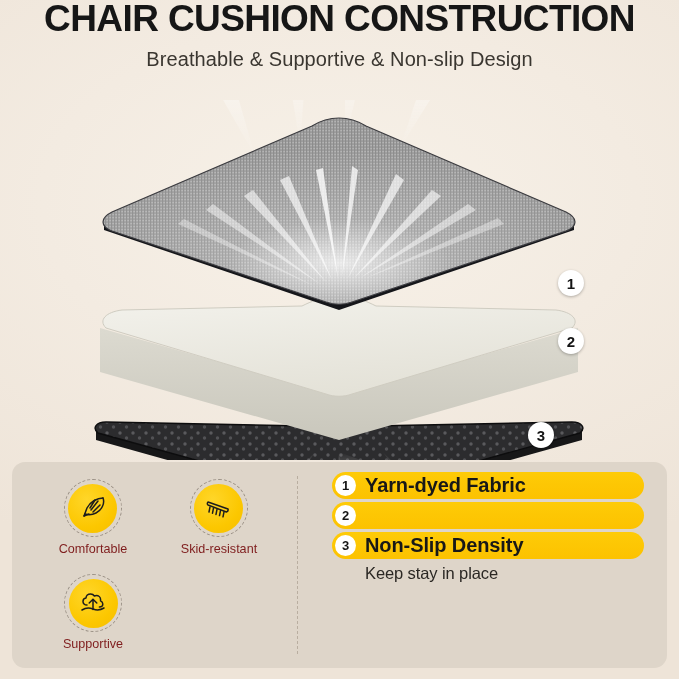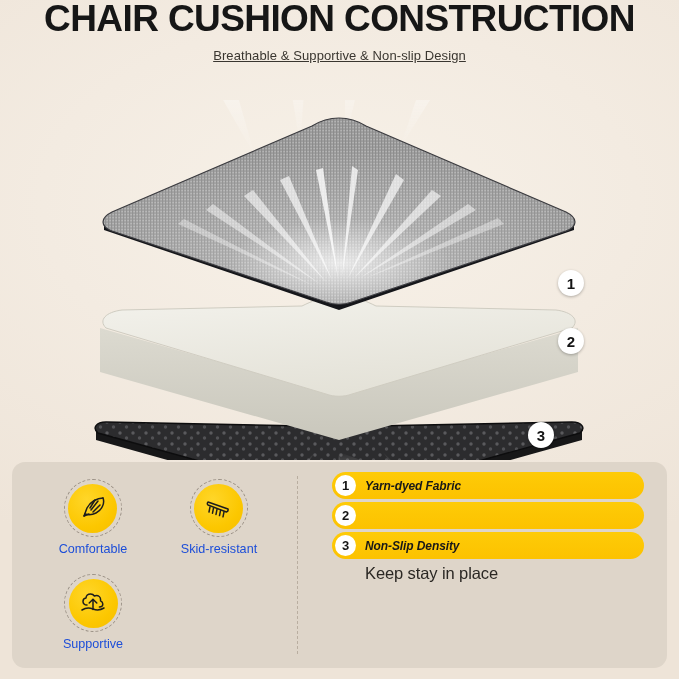--- a/index.html
+++ b/index.html
@@ -32,25 +32,24 @@
   .title {
     font-size: 37px;
     font-weight: bold;
     letter-spacing: -0.6px;
     color: #161616;
     line-height: 1.05;
     white-space: nowrap;
   }
   .subtitle {
     margin-top: 9px;
-    font-size: 13px;
+    font-size: 20px;
     font-weight: 400;
     color: #3a3630;
     letter-spacing: 0.1px;
-    text-decoration: underline;
   }
 
   
   .hero {
     position: absolute;
     top: 100px; left: 0;
     width: 679px;
     height: 360px;
     z-index: 10;
   }
@@ -128,21 +127,21 @@
     width: 49px; height: 49px;
     border-radius: 50%;
     background: radial-gradient(circle at 38% 32%, #ffd629 0%, #fcc700 62%, #f5bd00 100%);
     display: flex;
     align-items: center;
     justify-content: center;
   }
   .icon-disc svg { display: block; }
   .icon-label {
     font-size: 12.6px;
-    color: #1d4ed8;
+    color: #7f1d1d;
     font-weight: 400;
     white-space: nowrap;
   }
 
   
   .features {
     position: absolute;
     left: 320px;
     top: 10px;
     width: 325px;
@@ -168,26 +167,25 @@
     background: #ffffff;
     color: #161616;
     font-size: 13px;
     font-weight: bold;
     display: flex;
     align-items: center;
     justify-content: center;
   }
   .pill-text {
     margin-left: 33px;
-    font-size: 12px;
+    font-size: 20px;
     font-weight: bold;
     color: #181818;
     letter-spacing: -0.1px;
     white-space: nowrap;
-    font-style: italic;
   }
   .feature-sub {
     margin: 5px 0 7px 33px;
     font-size: 16.5px;
     font-weight: 400;
     color: #2b2824;
     letter-spacing: -0.1px;
     white-space: nowrap;
   }
 </style>

